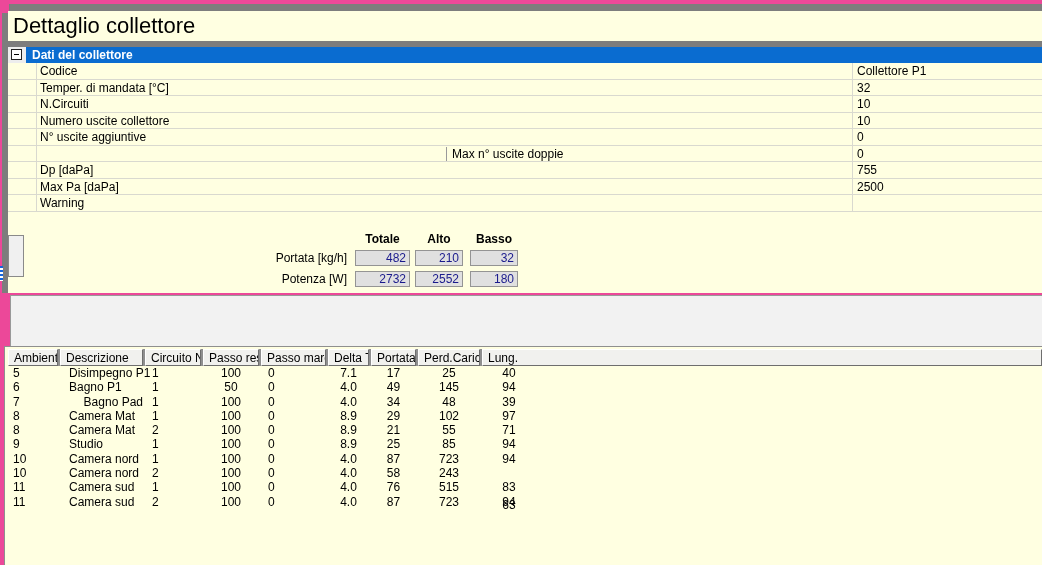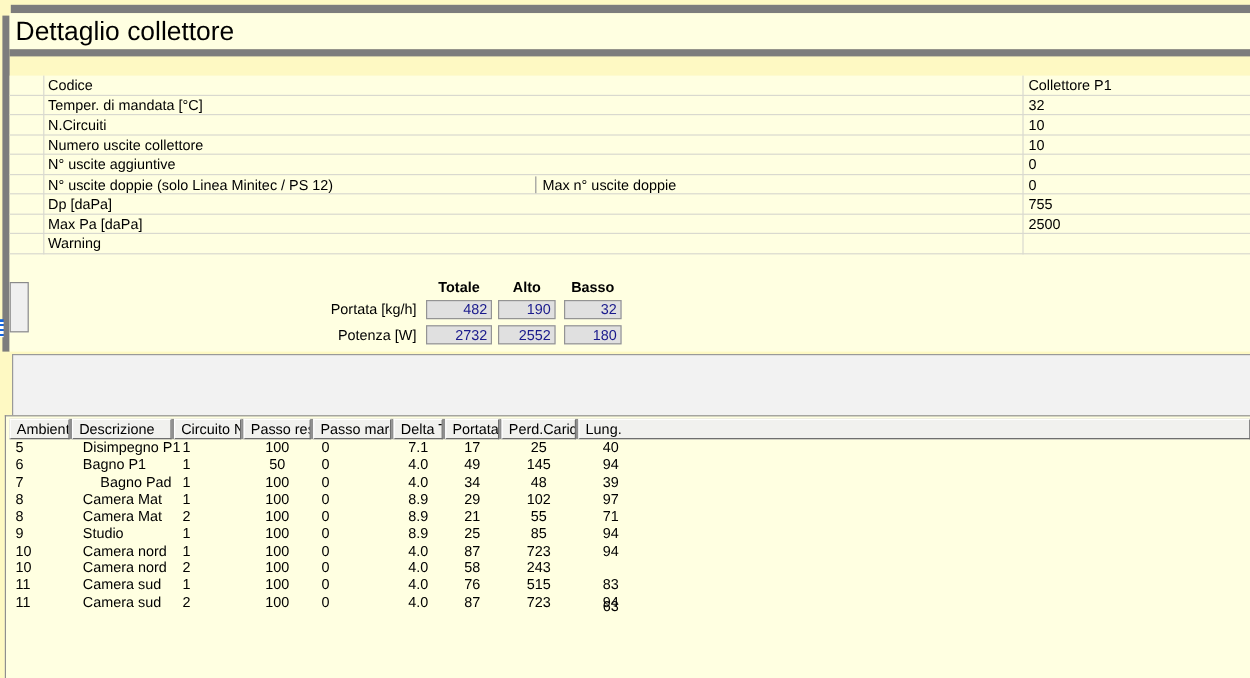--- a/index.html
+++ b/index.html
@@ -1,18 +1,18 @@
 <!DOCTYPE html>
 <html><head>
 <meta charset="utf-8">
 <style>
   html,body{margin:0;padding:0;background:#fff;}
   .screen{
     position:relative;width:1042px;height:565px;overflow:hidden;
-    background:#fef9c3;
+    background:#ec4899;
     font-family:"Liberation Sans","DejaVu Sans",sans-serif;
     font-size:12px;color:#000;
   }
   
   .band-top{position:absolute;left:9px;top:4px;width:1033px;height:7px;background:var(--band);}
   .left-border{position:absolute;left:2px;top:13px;width:6px;height:280px;background:var(--band);}
   .title-area{position:absolute;left:8px;top:11px;width:1034px;height:30px;background:var(--yellow);}
   .title-area .t{position:absolute;left:5px;top:0;font-size:22px;line-height:30px;letter-spacing:0px;}
   .band-mid{position:absolute;left:8px;top:41px;width:1034px;height:6px;background:var(--band);}
   
@@ -62,20 +62,27 @@
 
   <div class="band-top"></div>
   <div class="left-border"></div>
 
   <div class="title-area">
     <span class="t">Dettaglio collettore</span>
   </div>
 
   <div class="band-mid"></div>
 
+  <div class="sec-header">
+    <div class="gut"></div>
+    <div class="expander">
+      <div class="minus"></div>
+    </div>
+    <span class="txt">Dati del collettore</span>
+  </div>
 
   <div class="propgrid">
     <div class="gutter-line"></div>
     <div class="value-line"></div>
     <div id="prop-rows">
         <div class="prop-row" style="top: 0px;">
           <div class="prop-label" style="position: absolute;">Codice</div>
           <div class="prop-value">Collettore P1</div>
         </div>
         <div class="prop-row" style="top: 16.5px;">
@@ -88,21 +95,20 @@
         </div>
         <div class="prop-row" style="top: 49.5px;">
           <div class="prop-label" style="position: absolute;">Numero uscite collettore</div>
           <div class="prop-value">10</div>
         </div>
         <div class="prop-row" style="top: 66px;">
           <div class="prop-label" style="position: absolute;">N° uscite aggiuntive</div>
           <div class="prop-value">0</div>
         </div>
         <div class="prop-row" style="top: 82.5px;">
-          <div class="prop-label" style="position: absolute;">N° uscite doppie (solo Linea Minitec / PS 12)</div>
           <div class="prop-div2"></div>
           <div class="prop-label2">Max n° uscite doppie</div>
           <div class="prop-value">0</div>
         </div>
         <div class="prop-row" style="top: 99px;">
           <div class="prop-label" style="position: absolute;">Dp [daPa]</div>
           <div class="prop-value">755</div>
         </div>
         <div class="prop-row" style="top: 115.5px;">
           <div class="prop-label" style="position: absolute;">Max Pa [daPa]</div>
@@ -117,21 +123,21 @@
 
   <div class="mini-btn"></div>
   <div class="blue-grip"></div>
 
   <div id="summary">
       <div class="sum-h" style="left: 355px; width: 55px;">Totale</div>
       <div class="sum-h" style="left: 415px; width: 48px;">Alto</div>
       <div class="sum-h" style="left: 470px; width: 48px;">Basso</div>
       <div class="sum-label" style="top: 250px;">Portata [kg/h]</div>
       <div class="sum-box" style="left: 355px; width: 55px; top: 250px;">482</div>
-      <div class="sum-box" style="left: 415px; width: 48px; top: 250px;">190</div>
+      <div class="sum-box" style="left: 415px; width: 48px; top: 250px;">210</div>
       <div class="sum-box" style="left: 470px; width: 48px; top: 250px;">32</div>
       <div class="sum-label" style="top: 271px;">Potenza [W]</div>
       <div class="sum-box" style="left: 355px; width: 55px; top: 271px;">2732</div>
       <div class="sum-box" style="left: 415px; width: 48px; top: 271px;">2552</div>
       <div class="sum-box" style="left: 470px; width: 48px; top: 271px;">180</div>
     </div>
 
   <div class="lower-panel"></div>
 
   <div class="listview">

